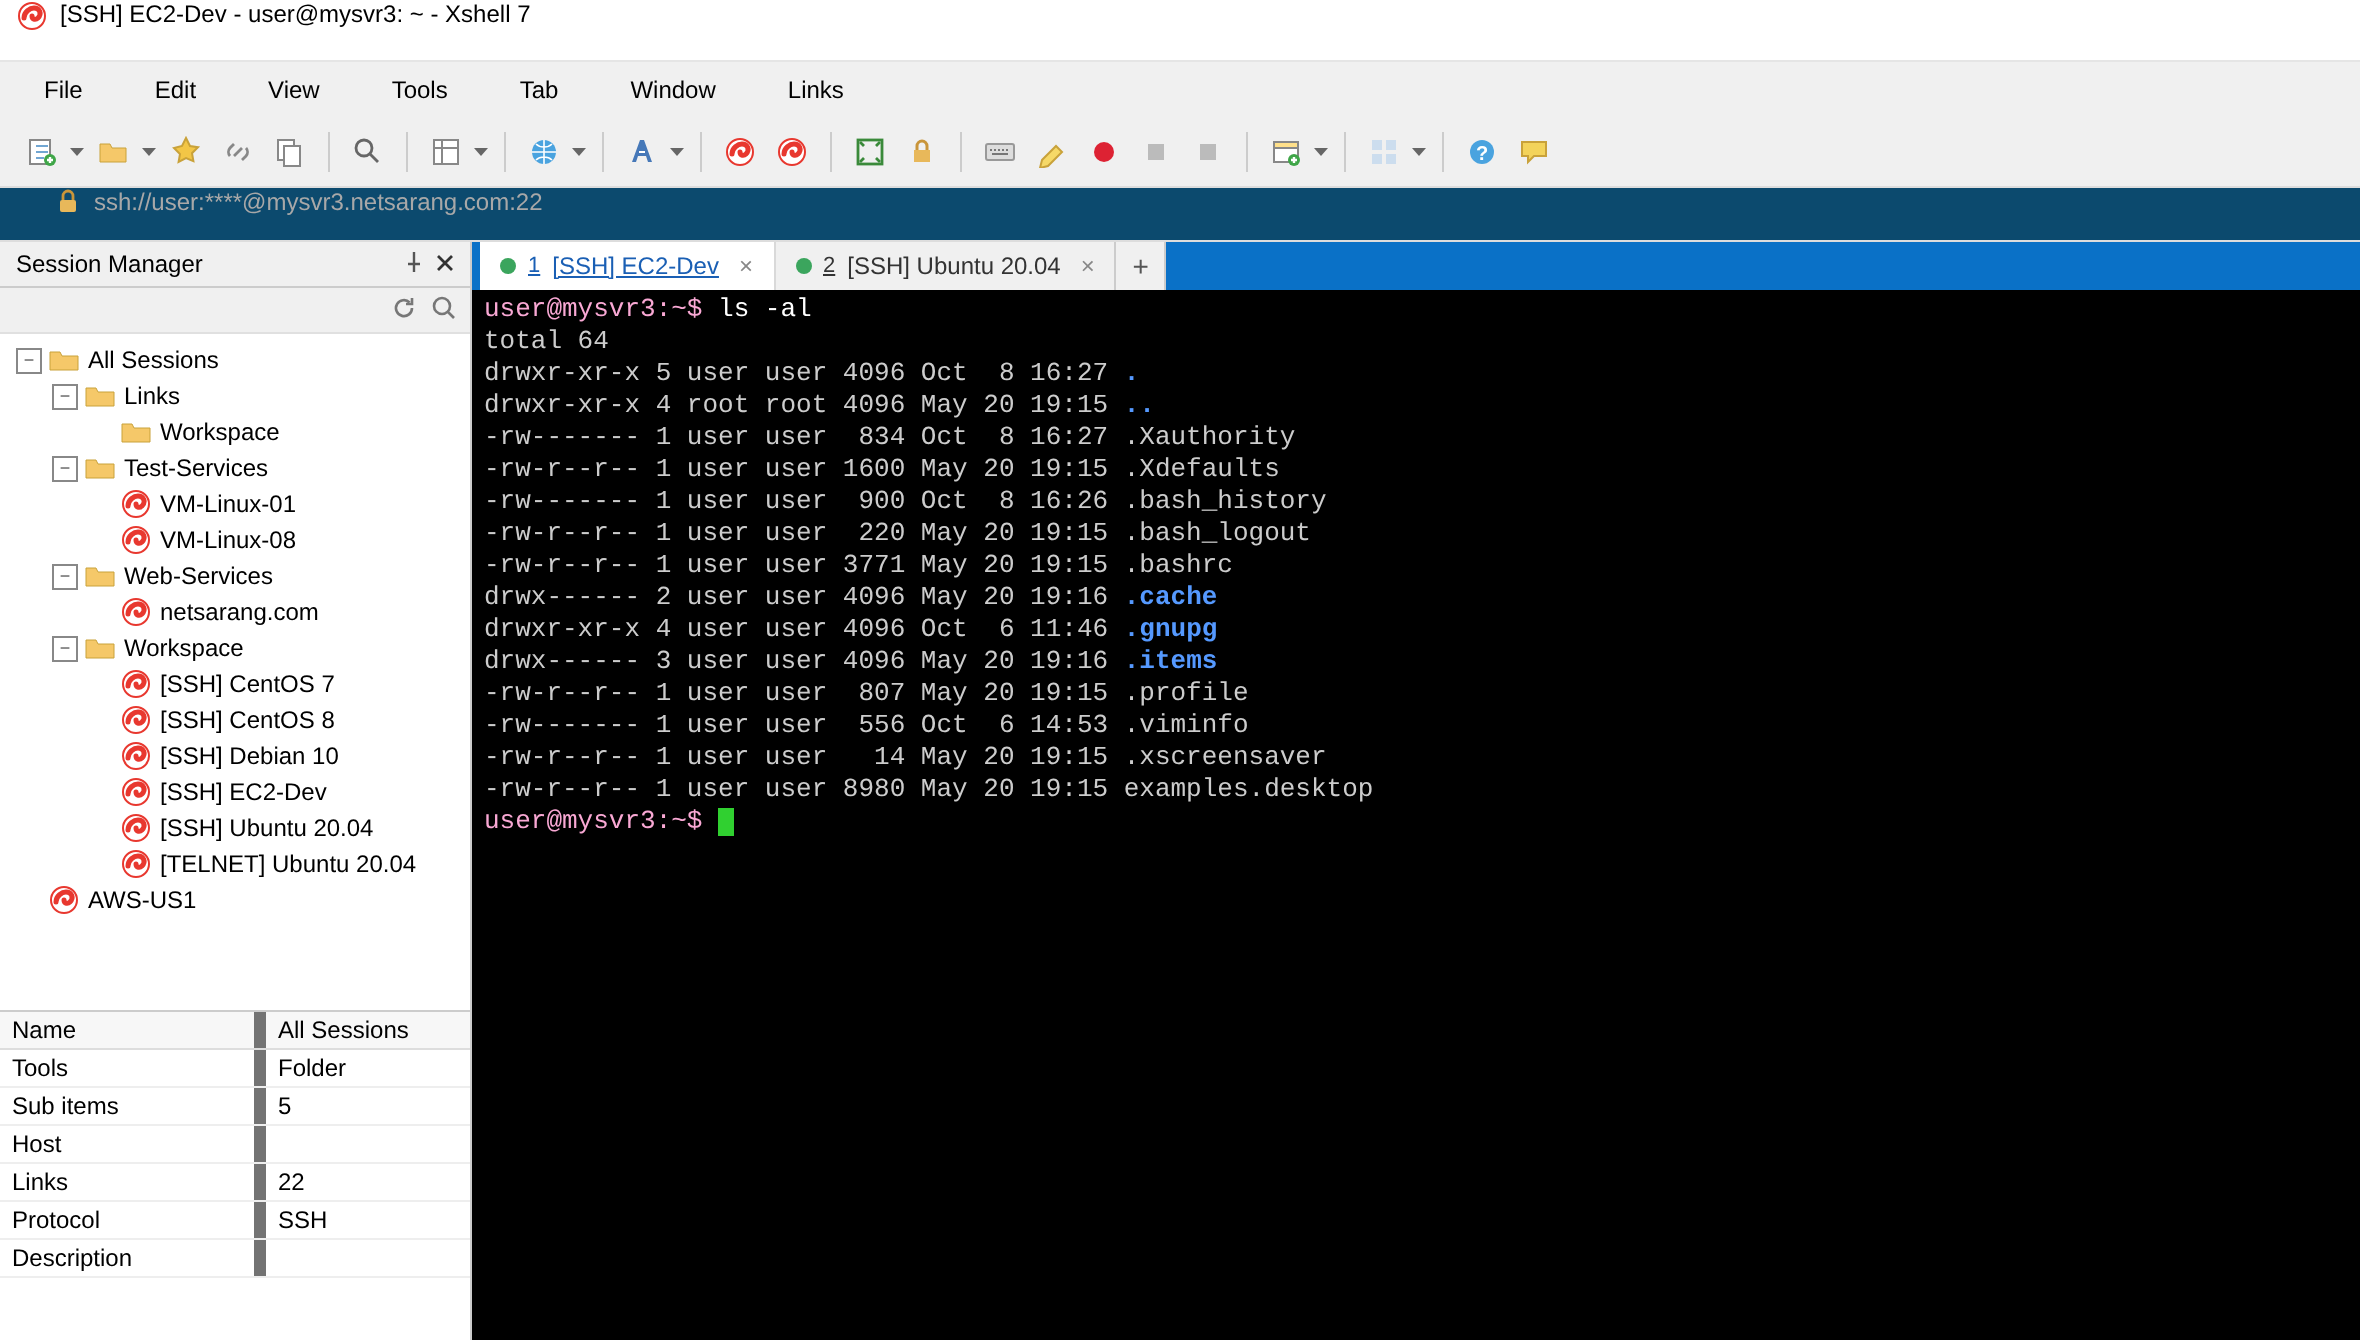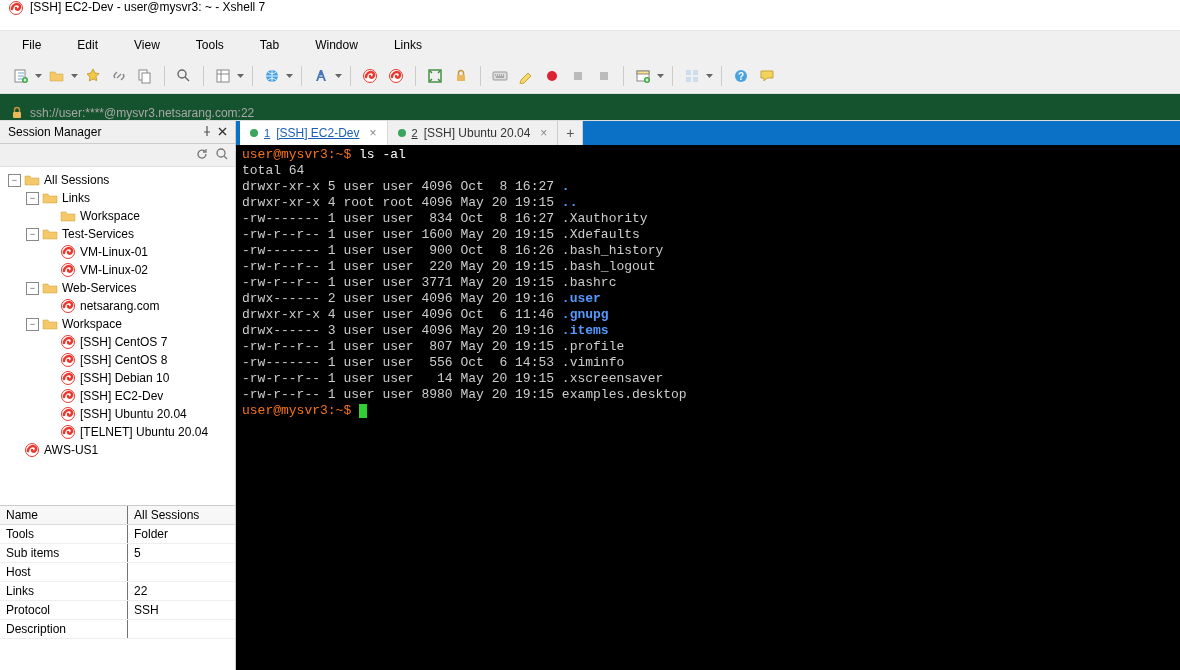--- a/index.html
+++ b/index.html
@@ -6,51 +6,51 @@
 .titlebar{height:30px;background:#fff;border-bottom:1px solid #e5e5e5;display:flex;align-items:flex-start;padding:0 8px}
 .titlebar .logo{width:16px;height:16px;margin-right:6px}
 .titlebar .title{font-size:12px}
 .menubar{height:28px;background:#f0f0f0;display:flex;align-items:center;padding:0 12px;gap:16px}
 .menubar span{padding:4px 10px;cursor:default}
 .toolbar{height:34px;background:#f0f0f0;display:flex;align-items:center;padding:0 10px;gap:4px;border-bottom:1px solid #ddd}
 .tbtn{width:22px;height:22px;display:flex;align-items:center;justify-content:center;border-radius:2px}
 .tbtn svg{display:block}
 .tsep{width:1px;height:20px;background:#ccc;margin:0 4px}
 .tdrop{width:8px;display:flex;align-items:center;justify-content:center;margin-left:-2px}
-.addrbar{height:26px;background:#14532d;display:flex;align-items:flex-end;padding:0 10px;border-bottom:1px solid #ddd}
+.addrbar{height:26px;background:#0c4a6e;display:flex;align-items:flex-start;padding:0 27px;border-bottom:1px solid #ddd}
 .addrbar .lock{width:14px;height:14px;margin-right:6px;color:#d8a24a}
 .addrbar .url{color:#a8a8a8;font-size:12px}
 .body{display:flex;height:calc(670px - 30px - 28px - 34px - 26px)}
 .sidebar{width:235px;background:#f0f0f0;display:flex;flex-direction:column;border-right:1px solid #ccc}
 .panehdr{height:22px;border-bottom:1px solid #ccc;display:flex;align-items:center;padding:0 8px;font-size:12px;position:relative}
 .panehdr .ctrls{margin-left:auto;display:flex;gap:6px;align-items:center}
 .tools-row{height:22px;display:flex;align-items:center;justify-content:flex-end;padding:0 6px;gap:6px;border-bottom:1px solid #e0e0e0}
 .tree{flex:0 0 auto;background:#fff;border-bottom:1px solid #ccc;padding:4px 0;height:330px;overflow:auto}
 .tree-row{display:flex;align-items:center;height:18px;padding-right:6px;white-space:nowrap}
 .tree-row .tw{width:11px;height:11px;border:1px solid #888;display:flex;align-items:center;justify-content:center;font-size:9px;line-height:9px;margin-right:3px;color:#555;background:#fff}
 .tree-row .sp{display:inline-block}
 .tree-row .ic{width:16px;height:16px;margin-right:4px;flex-shrink:0}
 .tree-row .lbl{font-size:12px}
 .props{flex:1;background:#fff;display:flex;flex-direction:column;font-size:12px}
 .props .hrow{display:flex;background:#f7f7f7;border-bottom:1px solid #ddd}
 .props .row{display:flex;border-bottom:1px solid #eee}
-.props .c1{width:115px;padding:2px 6px;border-right:1px solid #737373}
+.props .c1{width:115px;padding:2px 6px;border-right:6px solid #737373}
 .props .c2{flex:1;padding:2px 6px}
 .main{flex:1;display:flex;flex-direction:column;background:#0a71c7}
 .tabs{height:24px;background:#0a71c7;display:flex;align-items:stretch;padding-left:4px}
 .tab{display:flex;align-items:center;padding:0 10px;gap:6px;font-size:12px;border-right:1px solid rgba(0,0,0,.15);cursor:default}
 .tab.active{background:#fff;color:#1a5fb4}
 .tab.active .lbl{text-decoration:underline}
 .tab.inactive{background:#f0f0f0;color:#333}
 .tab .num{font-size:11px;text-decoration:underline}
 .tab .dot{width:8px;height:8px;border-radius:50%;background:#3ba55d}
 .tab .x{color:#888;font-size:12px;margin-left:4px}
 .addtab{width:24px;background:#f0f0f0;display:flex;align-items:center;justify-content:center;color:#555;font-size:14px;border-right:1px solid #ccc}
 .term{flex:1;background:#000;color:#ccc;font-family:Consolas,"Courier New",monospace;font-size:13px;line-height:16px;padding:2px 6px;white-space:pre;overflow:hidden}
-.term .prompt{color:#f97316}
+.term .prompt{color:#f9a8d4}
 .term .cmd{color:#fff}
 .term .dir{color:#5599ff;font-weight:bold}
 .term .cursor{display:inline-block;width:8px;height:14px;background:#30d030;vertical-align:middle}
 
 .folder-ic{fill:#f5c869;stroke:#c9a23a;stroke-width:.5}
 .swirl{fill:none;stroke:#e8382f;stroke-width:2.5;stroke-linecap:round}
 </style>
 </head>
 <body>
 
@@ -305,21 +305,21 @@
               <use href="#i-swirl"></use>
             </svg></span>
           <span class="lbl">VM-Linux-01</span>
         </div>
         <div class="tree-row">
           <span class="sp" style="width: 44px;"></span>
           <span class="sp" style="width: 16px;"></span>
           <span class="ic"><svg width="16" height="16" viewBox="0 0 16 16">
               <use href="#i-swirl"></use>
             </svg></span>
-          <span class="lbl">VM-Linux-02</span>
+          <span class="lbl">VM-Linux-08</span>
         </div>
         <div class="tree-row">
           <span class="sp" style="width: 26px;"></span>
           <span class="tw">−</span>
           <span class="ic"><svg width="16" height="16" viewBox="0 0 16 16">
               <path class="folder-ic" d="M1 4h5l1 2h8v7H1z"></path>
             </svg></span>
           <span class="lbl">Web-Services</span>
         </div>
         <div class="tree-row">
@@ -445,21 +445,21 @@
       </div>
     <div class="term" id="term"><span class="prompt">user@mysvr3:~$ </span><span class="cmd">ls -al</span>
 total 64
 drwxr-xr-x 5 user user 4096 Oct  8 16:27 <span class="dir">.</span>
 drwxr-xr-x 4 root root 4096 May 20 19:15 <span class="dir">..</span>
 -rw------- 1 user user  834 Oct  8 16:27 .Xauthority
 -rw-r--r-- 1 user user 1600 May 20 19:15 .Xdefaults
 -rw------- 1 user user  900 Oct  8 16:26 .bash_history
 -rw-r--r-- 1 user user  220 May 20 19:15 .bash_logout
 -rw-r--r-- 1 user user 3771 May 20 19:15 .bashrc
-drwx------ 2 user user 4096 May 20 19:16 <span class="dir">.user</span>
+drwx------ 2 user user 4096 May 20 19:16 <span class="dir">.cache</span>
 drwxr-xr-x 4 user user 4096 Oct  6 11:46 <span class="dir">.gnupg</span>
 drwx------ 3 user user 4096 May 20 19:16 <span class="dir">.items</span>
 -rw-r--r-- 1 user user  807 May 20 19:15 .profile
 -rw------- 1 user user  556 Oct  6 14:53 .viminfo
 -rw-r--r-- 1 user user   14 May 20 19:15 .xscreensaver
 -rw-r--r-- 1 user user 8980 May 20 19:15 examples.desktop
 <span class="prompt">user@mysvr3:~$ </span><span class="cursor"></span></div>
   </div>
 </div>
 

